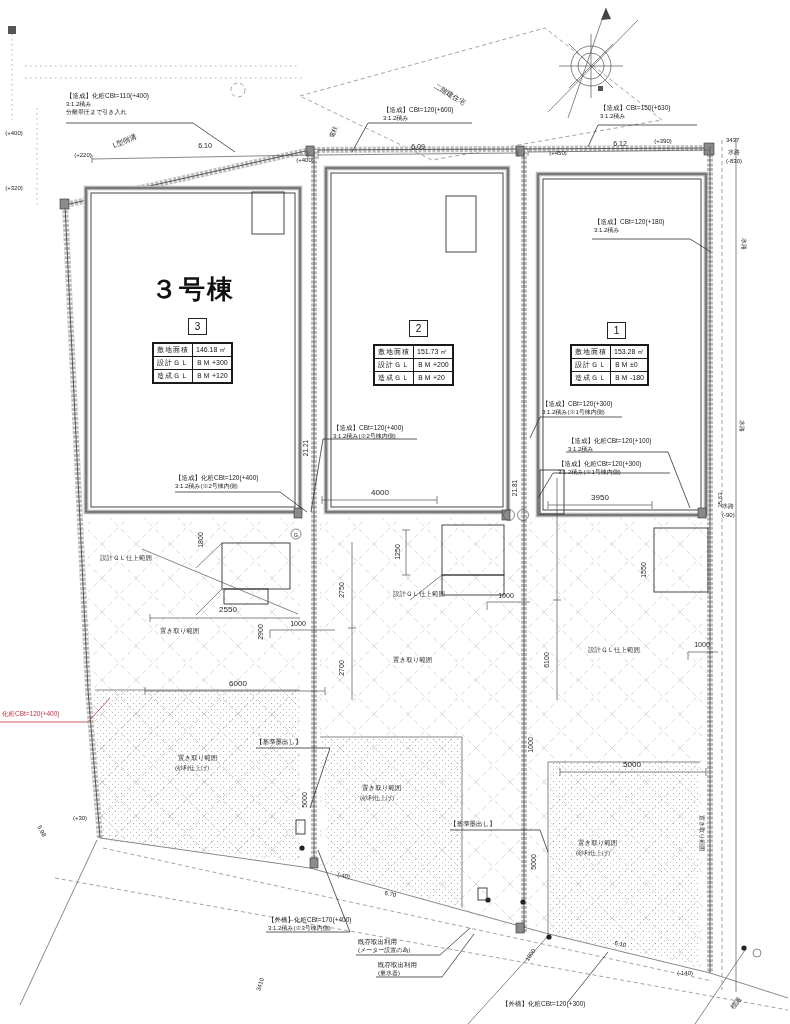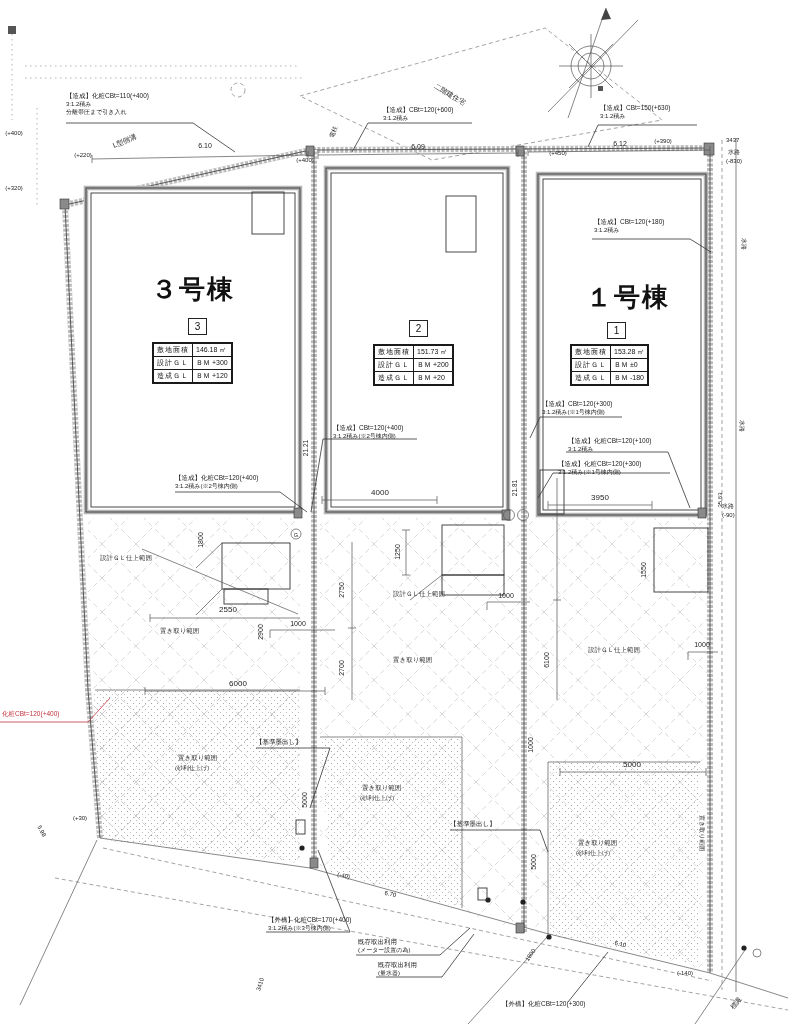--- a/index.html
+++ b/index.html
@@ -345,21 +345,20 @@
     <td class="lbl">設計ＧＬ</td>
     <td>ＢＭ +200</td>
   </tr>
   <tr>
     <td class="lbl">造成ＧＬ</td>
     <td>ＢＭ +20</td>
   </tr>
 </tbody>
     </table>
 
-<div class="btitle" style="left:553px;top:280px;">１号棟</div>
 <div class="numbox" style="left:607px;top:322px;">1</div>
 <table class="btab" style="left:570px;top:344px;">
   <tbody>
         <tr>
     <td class="lbl">敷地面積</td>
     <td>153.28 ㎡</td>
   </tr>
   <tr>
     <td class="lbl">設計ＧＬ</td>
     <td>ＢＭ ±0</td>

